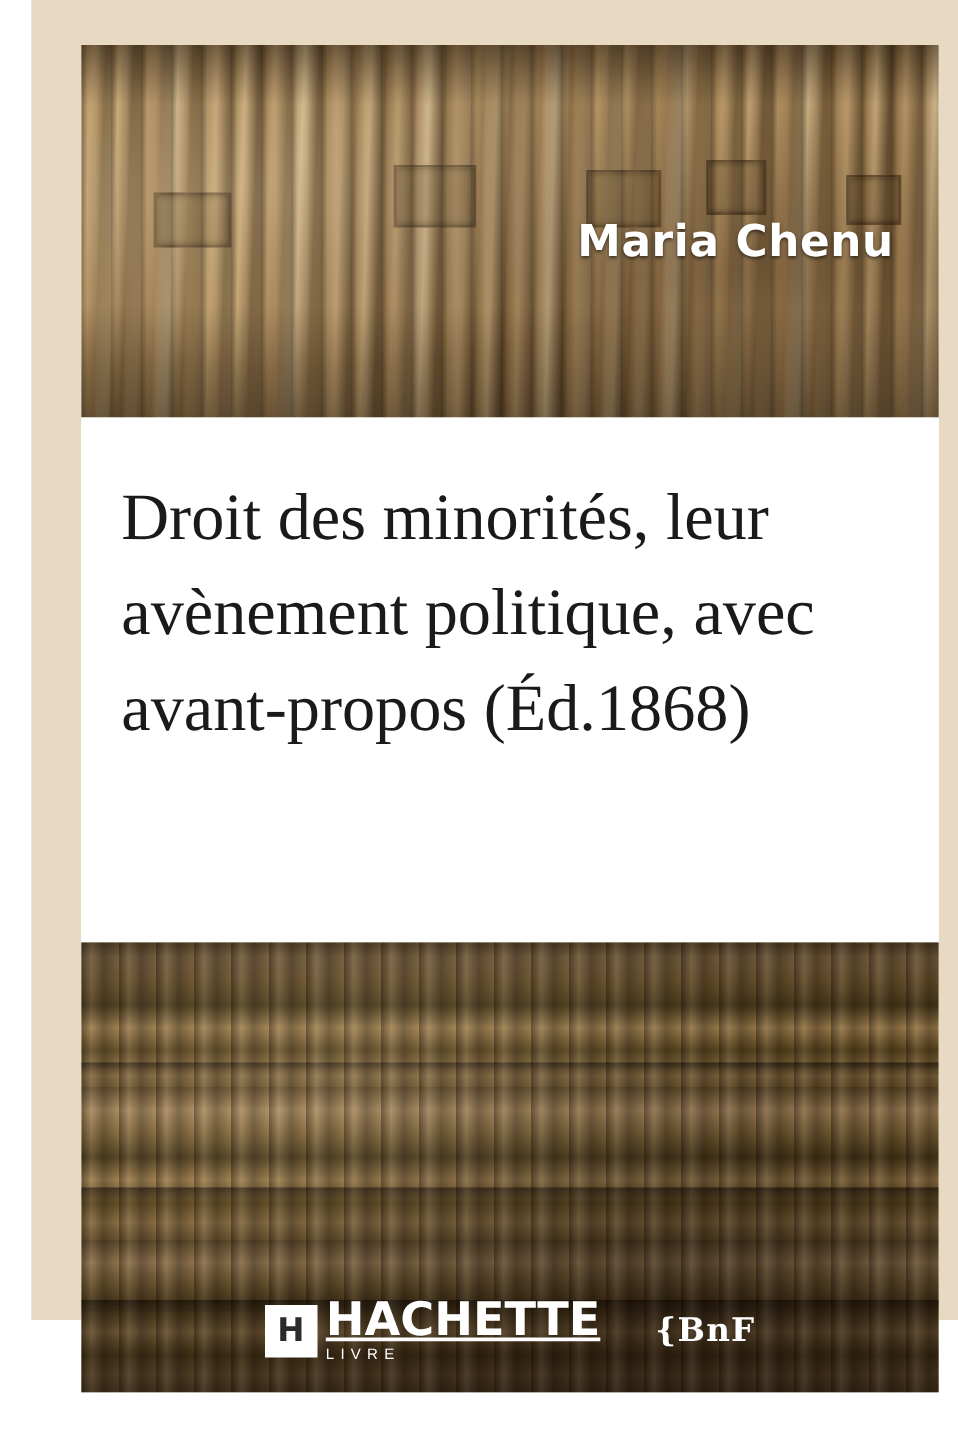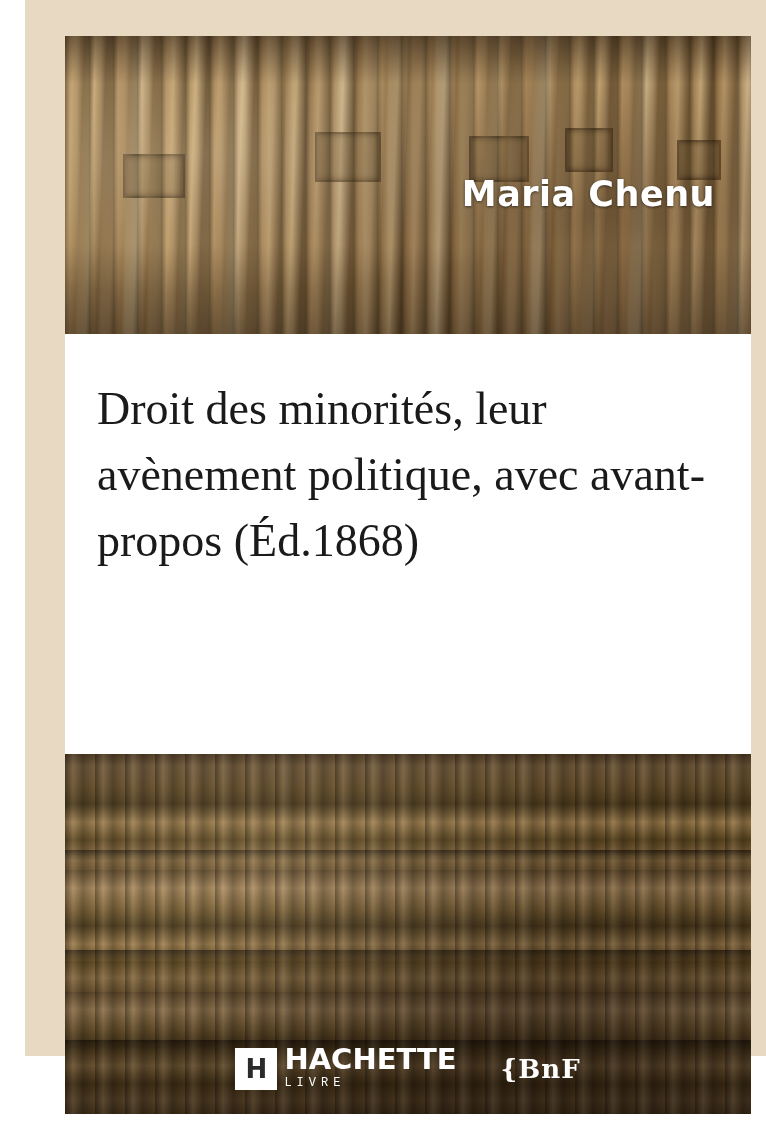--- a/index.html
+++ b/index.html
@@ -88,21 +88,21 @@
     text-shadow: 0 1px 3px rgba(0,0,0,0.55);
     white-space: nowrap;
   }
 
   .title {
     position: absolute;
     left: 32px;
     right: 28px;
     top: 42px;
     font-family: "Liberation Serif", serif;
-    font-size: 46px;
+    font-size: 53px;
     line-height: 1.44;
     color: #1a1a1a;
     text-align: left;
   }
 
   
   .photo-bottom {
     position: absolute;
     left: 0;
     top: 718px;
@@ -163,27 +163,28 @@
   }
   .hachette-words {
     display: flex;
     flex-direction: column;
     justify-content: center;
   }
   .hachette-name {
     color: #ffffff;
     font-family: "DejaVu Sans", sans-serif;
     font-weight: bold;
-    font-size: 29px;
+    font-size: 37px;
     line-height: 1;
     letter-spacing: 0px;
+    text-decoration: underline;
   }
   .hachette-sub {
     color: #ffffff;
-    font-family: Liberation Mono, monospace;
+    font-family: Liberation Sans, sans-serif;
     font-size: 12px;
     letter-spacing: 5px;
     line-height: 1.5;
   }
   .bnf {
     color: #ffffff;
     font-family: "DejaVu Serif", serif;
     font-weight: bold;
     font-size: 26px;
     letter-spacing: 1px;

